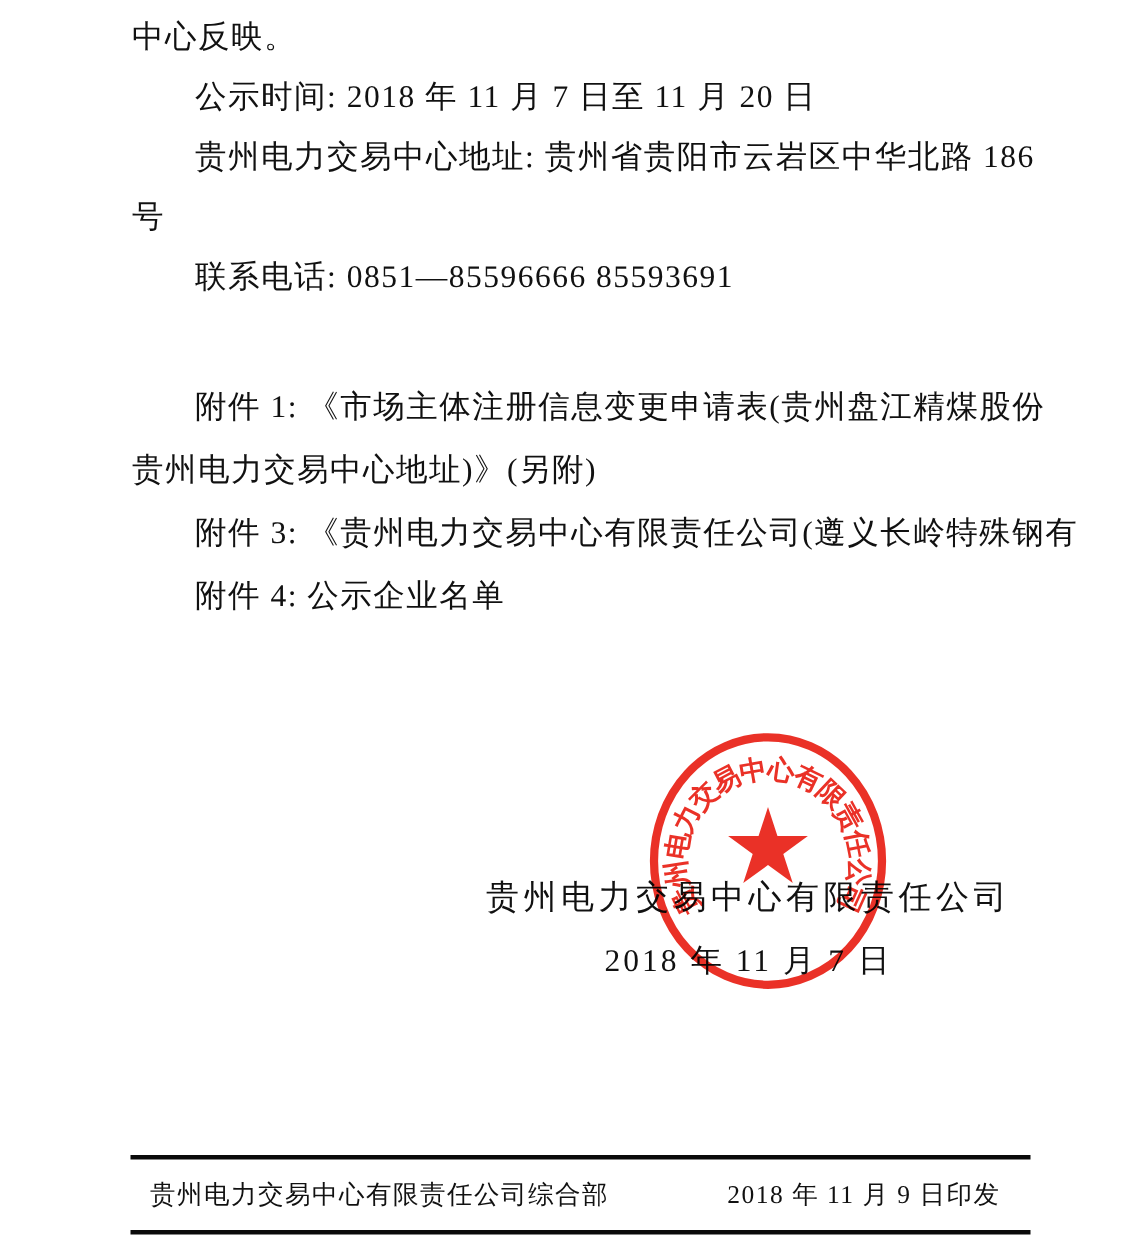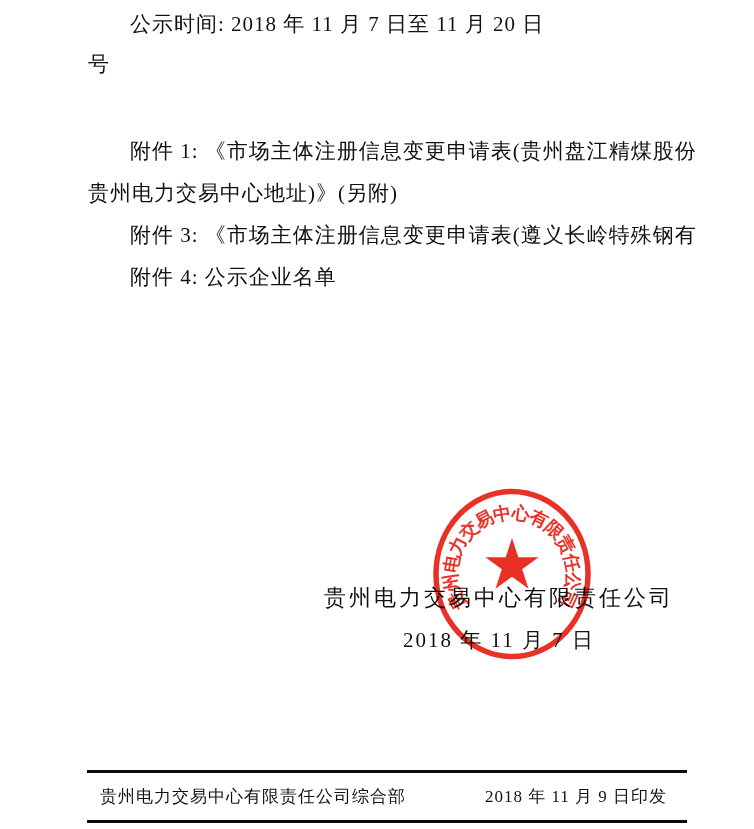--- a/index.html
+++ b/index.html
@@ -76,27 +76,30 @@
     letter-spacing:1px;
     white-space:nowrap;
   }
 </style>
 </head>
 <body>
 
 <div class="page">
 
   <div class="text-block">
+    <p class="doc-line">中心反映。</p>
     <p class="doc-line indent">公示时间: 2018 年 11 月 7 日至 11 月 20 日</p>
+    <p class="doc-line indent">贵州电力交易中心地址: 贵州省贵阳市云岩区中华北路 186</p>
     <p class="doc-line">号</p>
+    <p class="doc-line indent">联系电话: 0851—85596666  85593691</p>
 
     <div class="attachments">
       <p class="doc-line indent">附件 1: 《市场主体注册信息变更申请表(贵州盘江精煤股份</p>
       <p class="doc-line">贵州电力交易中心地址)》(另附)</p>
-      <p class="doc-line indent">附件 3: 《市场主体注册信息变更申请表(遵义长岭特殊钢有</p>
+      <p class="doc-line indent">附件 3: 《贵州电力交易中心有限责任公司(遵义长岭特殊钢有</p>
       <p class="doc-line indent">附件 4: 公示企业名单</p>
     </div>
   </div>
 
   <div class="signature">
     <div class="signature-company">贵州电力交易中心有限责任公司</div>
     <div class="signature-date">2018 年 11 月 7 日</div>
   </div>
 
   <div class="seal">

